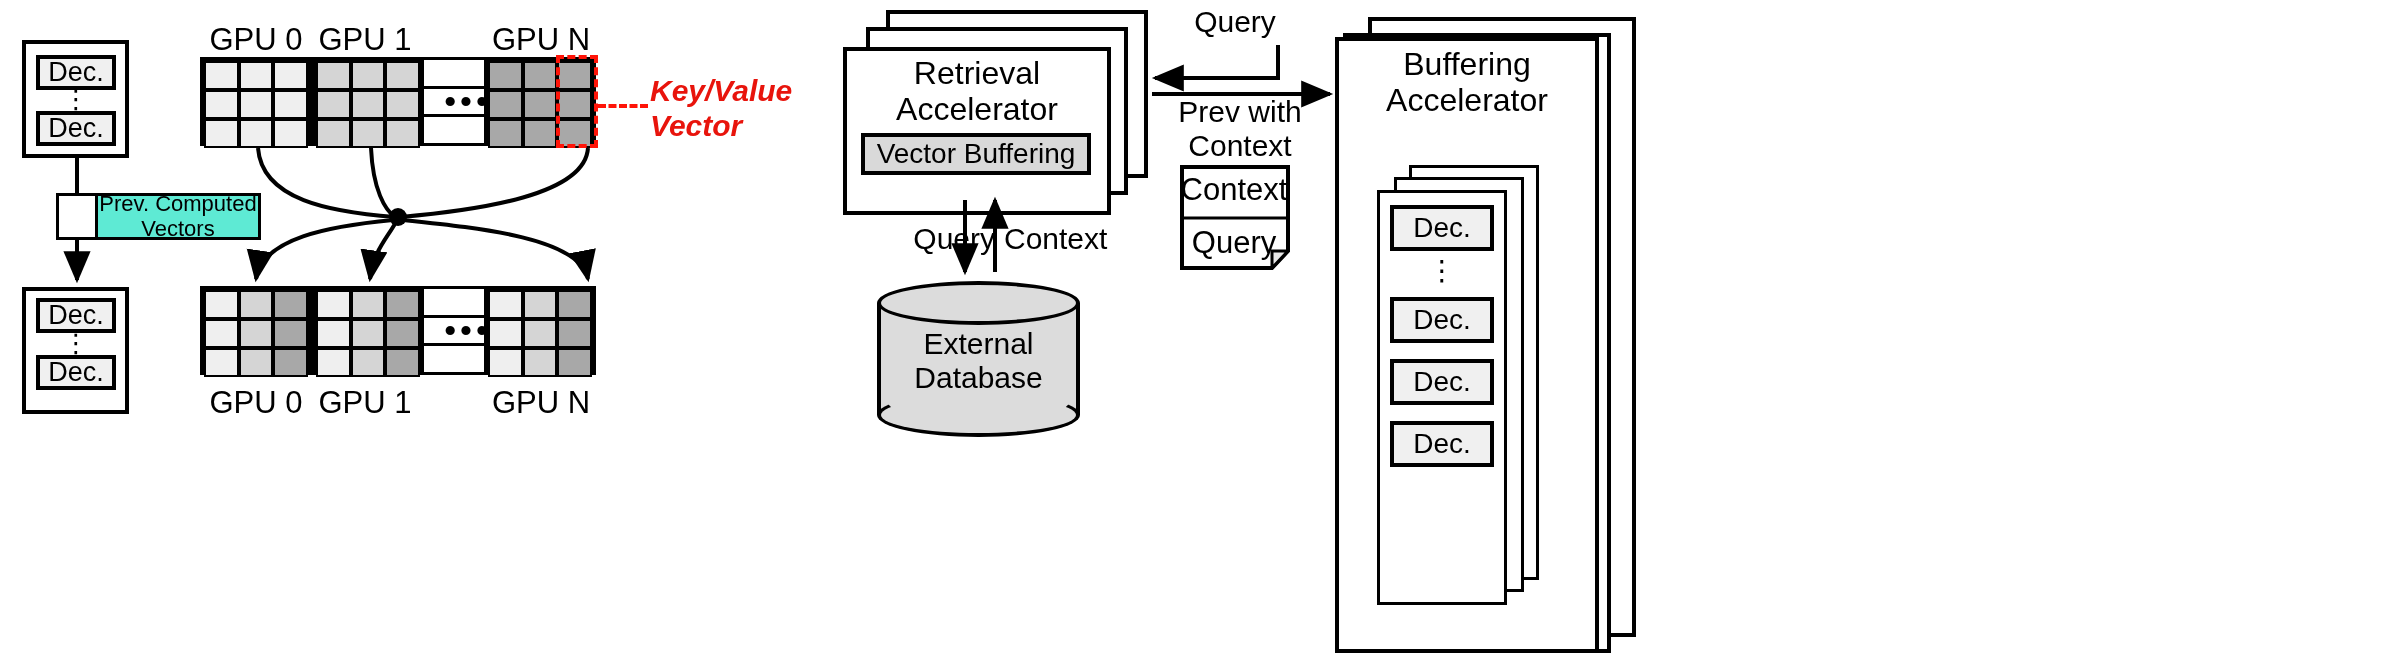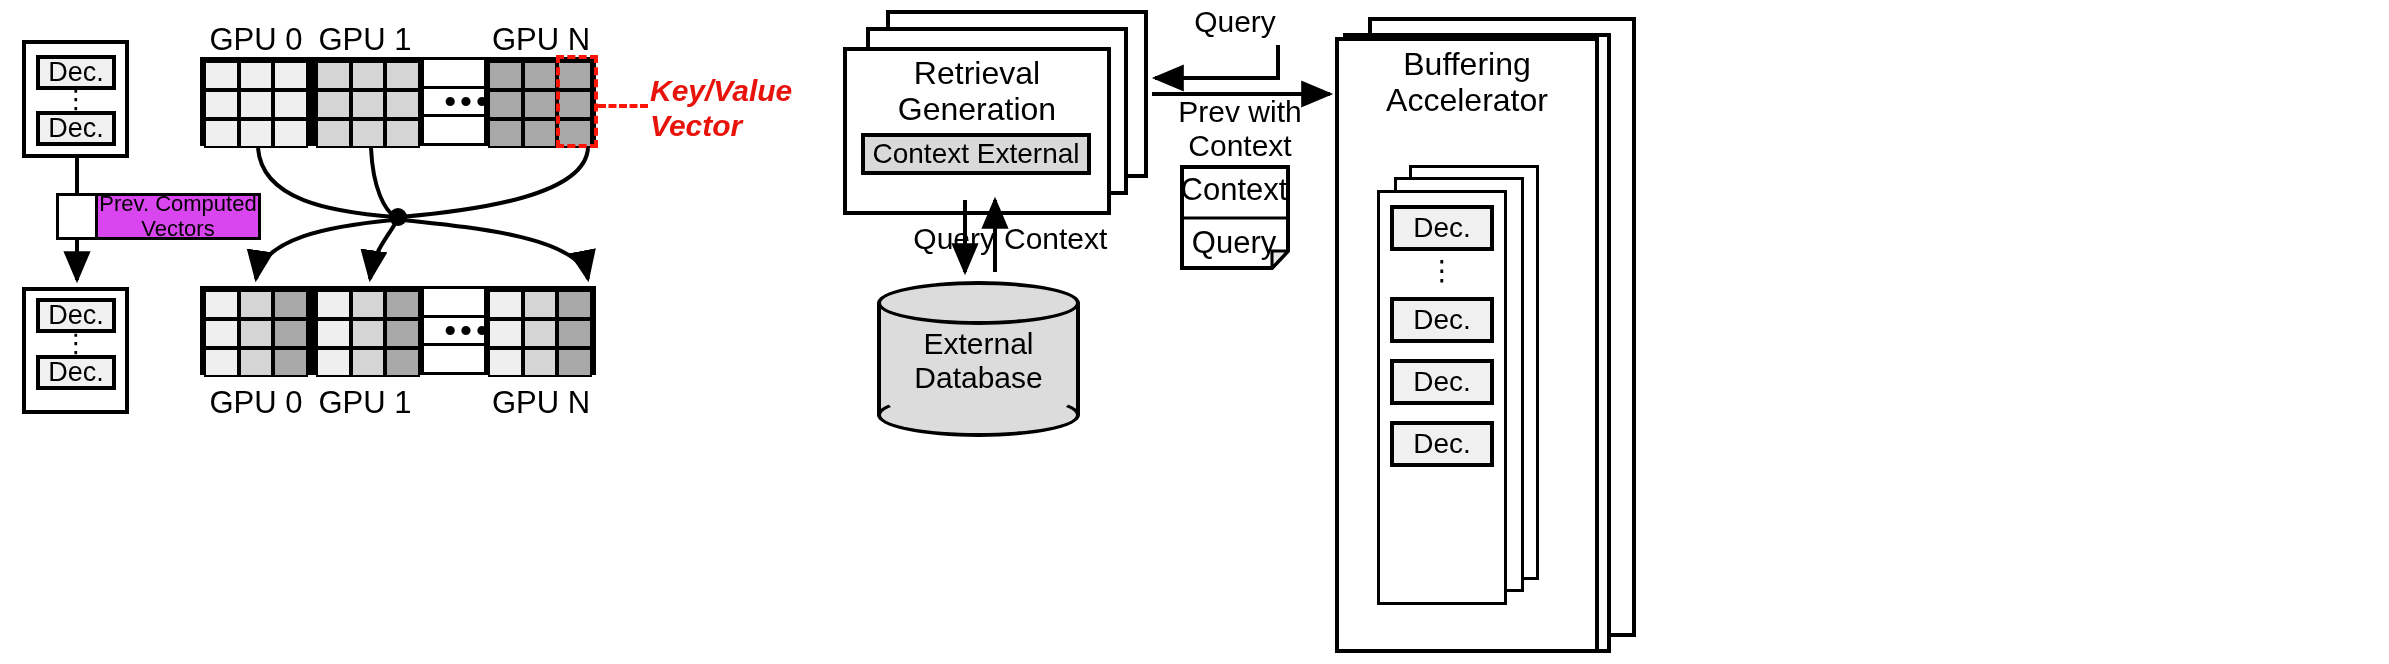--- a/index.html
+++ b/index.html
@@ -8,21 +8,21 @@
        color:#000;}
   #stage{position:relative;width:2389px;height:664px;}
   .abs{position:absolute;}
   .txt{white-space:pre;line-height:1.12;}
   .ctr{display:flex;align-items:center;justify-content:center;text-align:center;}
 
   
   .box{box-sizing:border-box;border:4px solid #000;background:#fff;}
   .box-thin{box-sizing:border-box;border:3px solid #000;background:#fff;}
   .dec{box-sizing:border-box;border:4px solid #000;background:#f0f0f0;}
-  .gray{background:#d946ef;}
+  .gray{background:#5eead4;}
 
   
   .cellrow{display:flex;}
   .cell{box-sizing:border-box;border:2px solid #000;}
   .c-l1{background:#efefef;}
   .c-l2{background:#d5d5d5;}
   .c-l3{background:#a8a8a8;}
   .blockwrap{box-sizing:border-box;border:4px solid #000;}
 
   .lbl{font-size:31px;font-weight:400;text-align:center;}
@@ -192,22 +192,22 @@
   </div>
 
   <div class="abs lbl txt" style="left:201px;top:386px;width:110px;">GPU 0</div>
   <div class="abs lbl txt" style="left:310px;top:386px;width:110px;">GPU 1</div>
   <div class="abs lbl txt" style="left:486px;top:386px;width:110px;">GPU N</div>
 
   <div class="abs card" style="left:886px;top:10px;width:262px;height:168px;"></div>
   <div class="abs card" style="left:866px;top:27px;width:262px;height:168px;"></div>
   <div class="abs card" style="left:843px;top:47px;width:268px;height:168px;"></div>
   <div class="abs ctr txt" style="left:843px;top:57px;width:268px;height:70px;font-size:32px;">Retrieval
-Generation</div>
-  <div class="abs box ctr txt" style="left:861px;top:133px;width:230px;height:42px;background:#d9d9d9;font-size:28px;">Context External</div>
+Accelerator</div>
+  <div class="abs box ctr txt" style="left:861px;top:133px;width:230px;height:42px;background:#d9d9d9;font-size:28px;">Vector Buffering</div>
 
   <div class="abs txt" style="left:885px;top:222px;width:110px;font-size:30px;text-align:right;">Query</div>
   <div class="abs txt" style="left:1004px;top:222px;width:130px;font-size:30px;text-align:left;">Context</div>
 
   <div class="abs" style="left:877px;top:281px;width:163px;height:156px;">
     <div class="cyl-body" style="position:absolute;left:0;top:22px;width:203px;height:112px;"></div>
     <div class="ellipse" style="left:0;top:0;width:203px;height:44px;"></div>
     <div class="ellipse" style="left:0;top:112px;width:203px;height:44px;border-top-color:transparent;"></div>
     <div class="abs ctr txt" style="left:0;top:44px;width:203px;height:72px;font-size:30px;">External
 Database</div>

